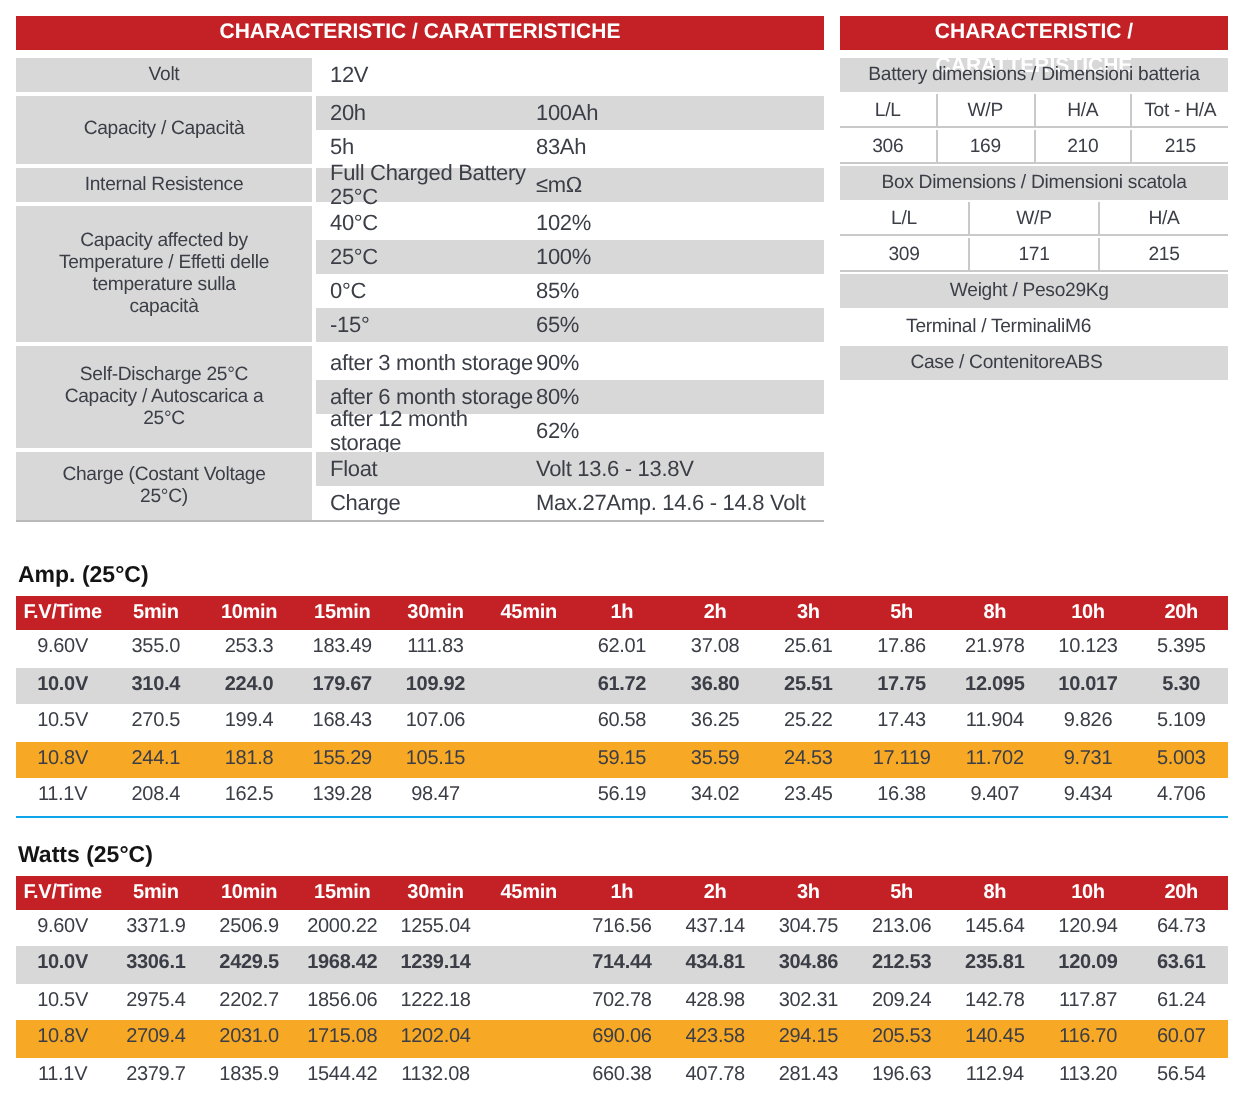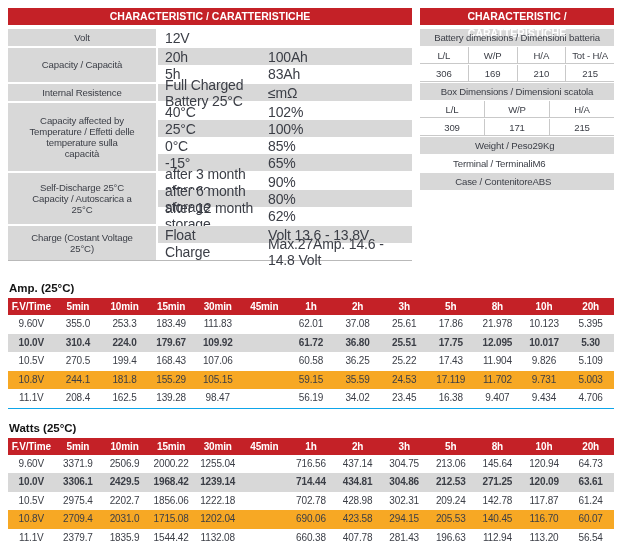--- a/index.html
+++ b/index.html
@@ -28,21 +28,21 @@
   
   .spec-body{border-bottom:1px solid #b9b9b9;}
   .group{display:flex;margin-bottom:2px;}
   .group:last-child{margin-bottom:0;}
   .group-label{
     width:148px;background:var(--row_gray);margin-right:2px;
     display:flex;align-items:center;justify-content:center;text-align:center;
     font-size:9.6px;line-height:1.15;padding:0 20px;
   }
   .group-rows{flex:1;display:flex;flex-direction:column;}
-  .spec-row{display:flex;height:17px;align-items:center;font-size:14px;}
+  .spec-row{display:flex;height:17px;align-items:center;font-size:11px;}
   .spec-row.gray{background:var(--row_gray);}
   .spec-c1{width:110px;padding-left:7px;}
   .spec-c2{flex:1;}
   
   .dims-body{font-size:9.6px;}
   .drow{height:17px;line-height:17px;margin-bottom:1px;}
   .dsection{background:var(--row_gray);text-align:center;}
   .dcols{display:flex;border-bottom:1px solid var(--rule_gray);}
   .dcols .dcell{flex:1;text-align:center;border-right:1px solid var(--rule_gray);}
   .dcols .dcell:last-child{border-right:none;}
@@ -333,21 +333,21 @@
           <div class="rcell">10.0V</div>
           <div class="rcell">3306.1</div>
           <div class="rcell">2429.5</div>
           <div class="rcell">1968.42</div>
           <div class="rcell">1239.14</div>
           <div class="rcell"></div>
           <div class="rcell">714.44</div>
           <div class="rcell">434.81</div>
           <div class="rcell">304.86</div>
           <div class="rcell">212.53</div>
-          <div class="rcell">271.25</div>
+          <div class="rcell">235.81</div>
           <div class="rcell">120.09</div>
           <div class="rcell">63.61</div>
         </div>
         <div class="rrow">
           <div class="rcell">10.5V</div>
           <div class="rcell">2975.4</div>
           <div class="rcell">2202.7</div>
           <div class="rcell">1856.06</div>
           <div class="rcell">1222.18</div>
           <div class="rcell"></div>

